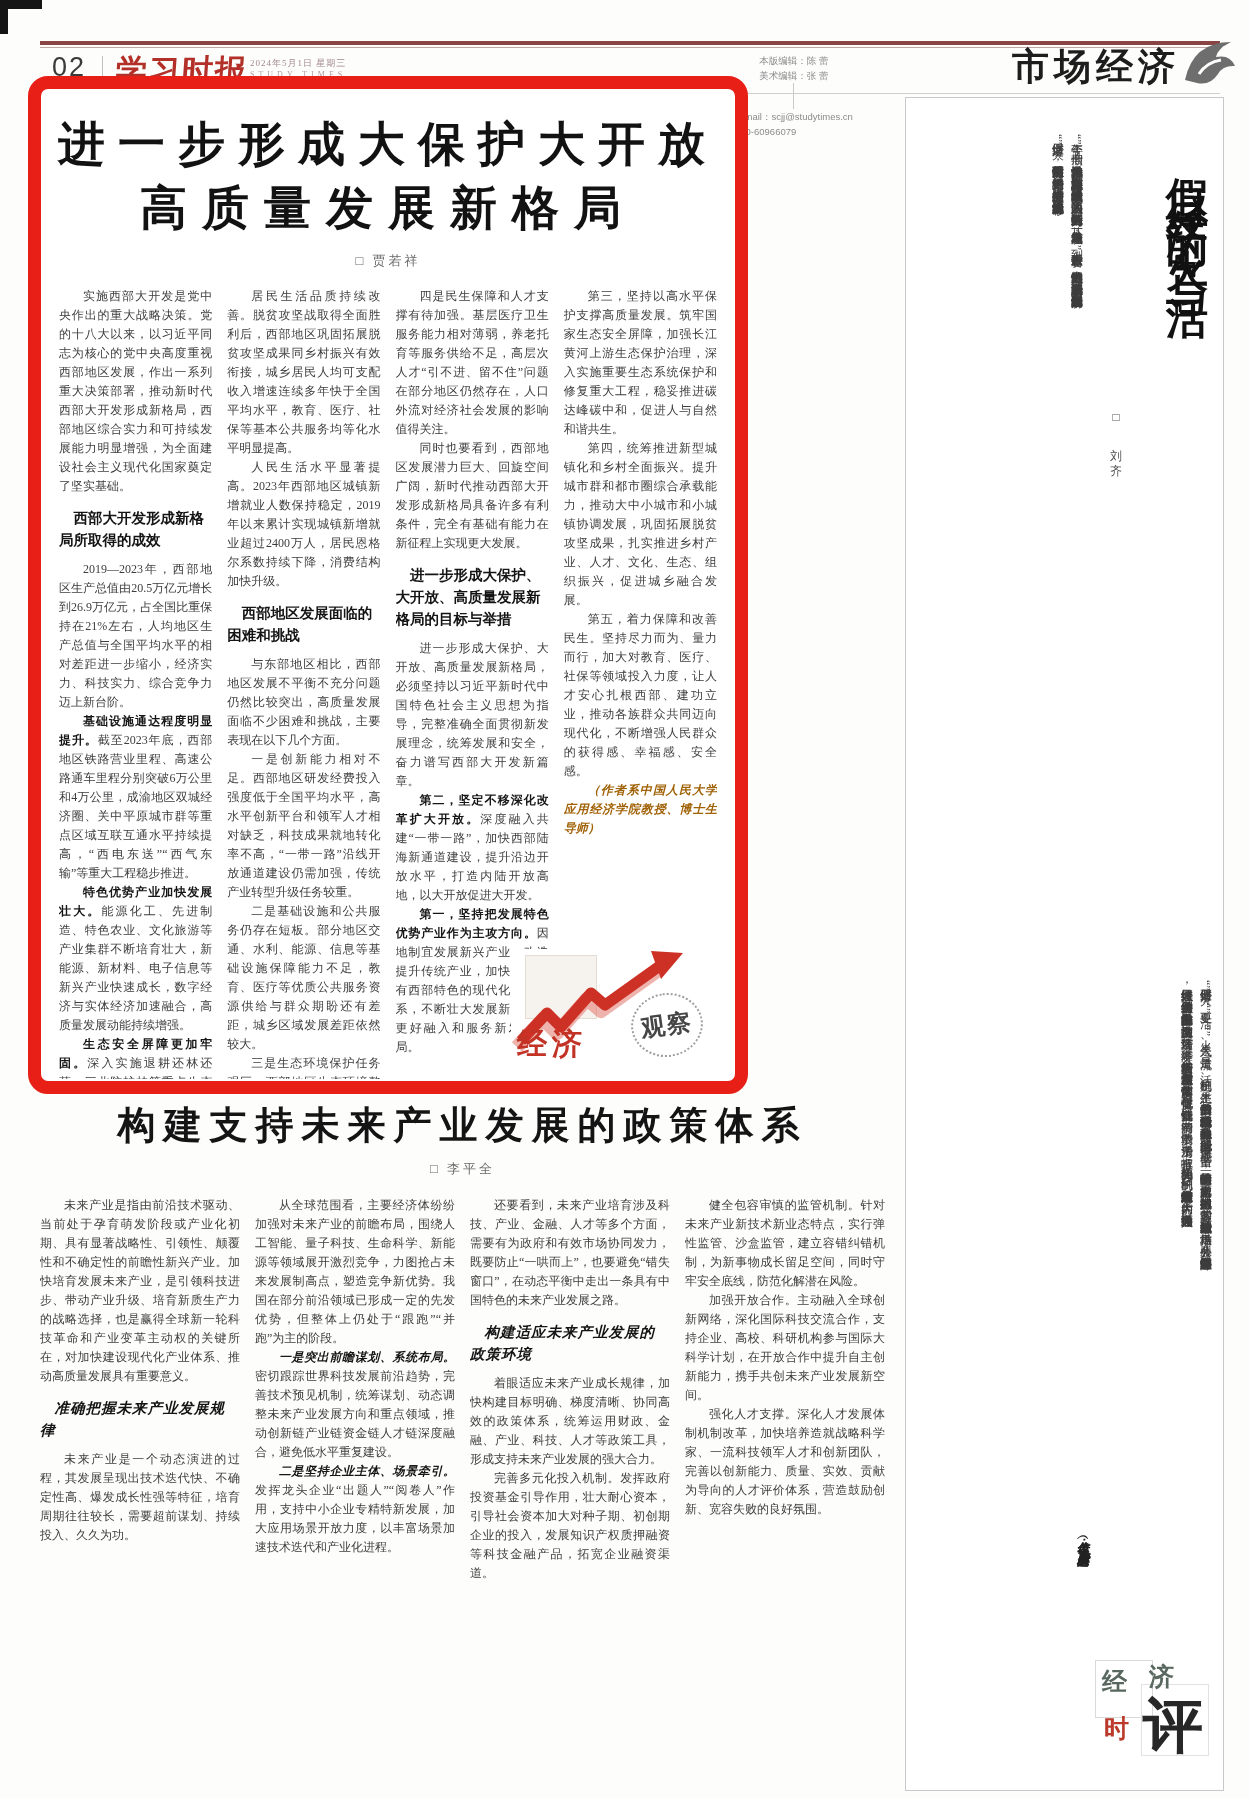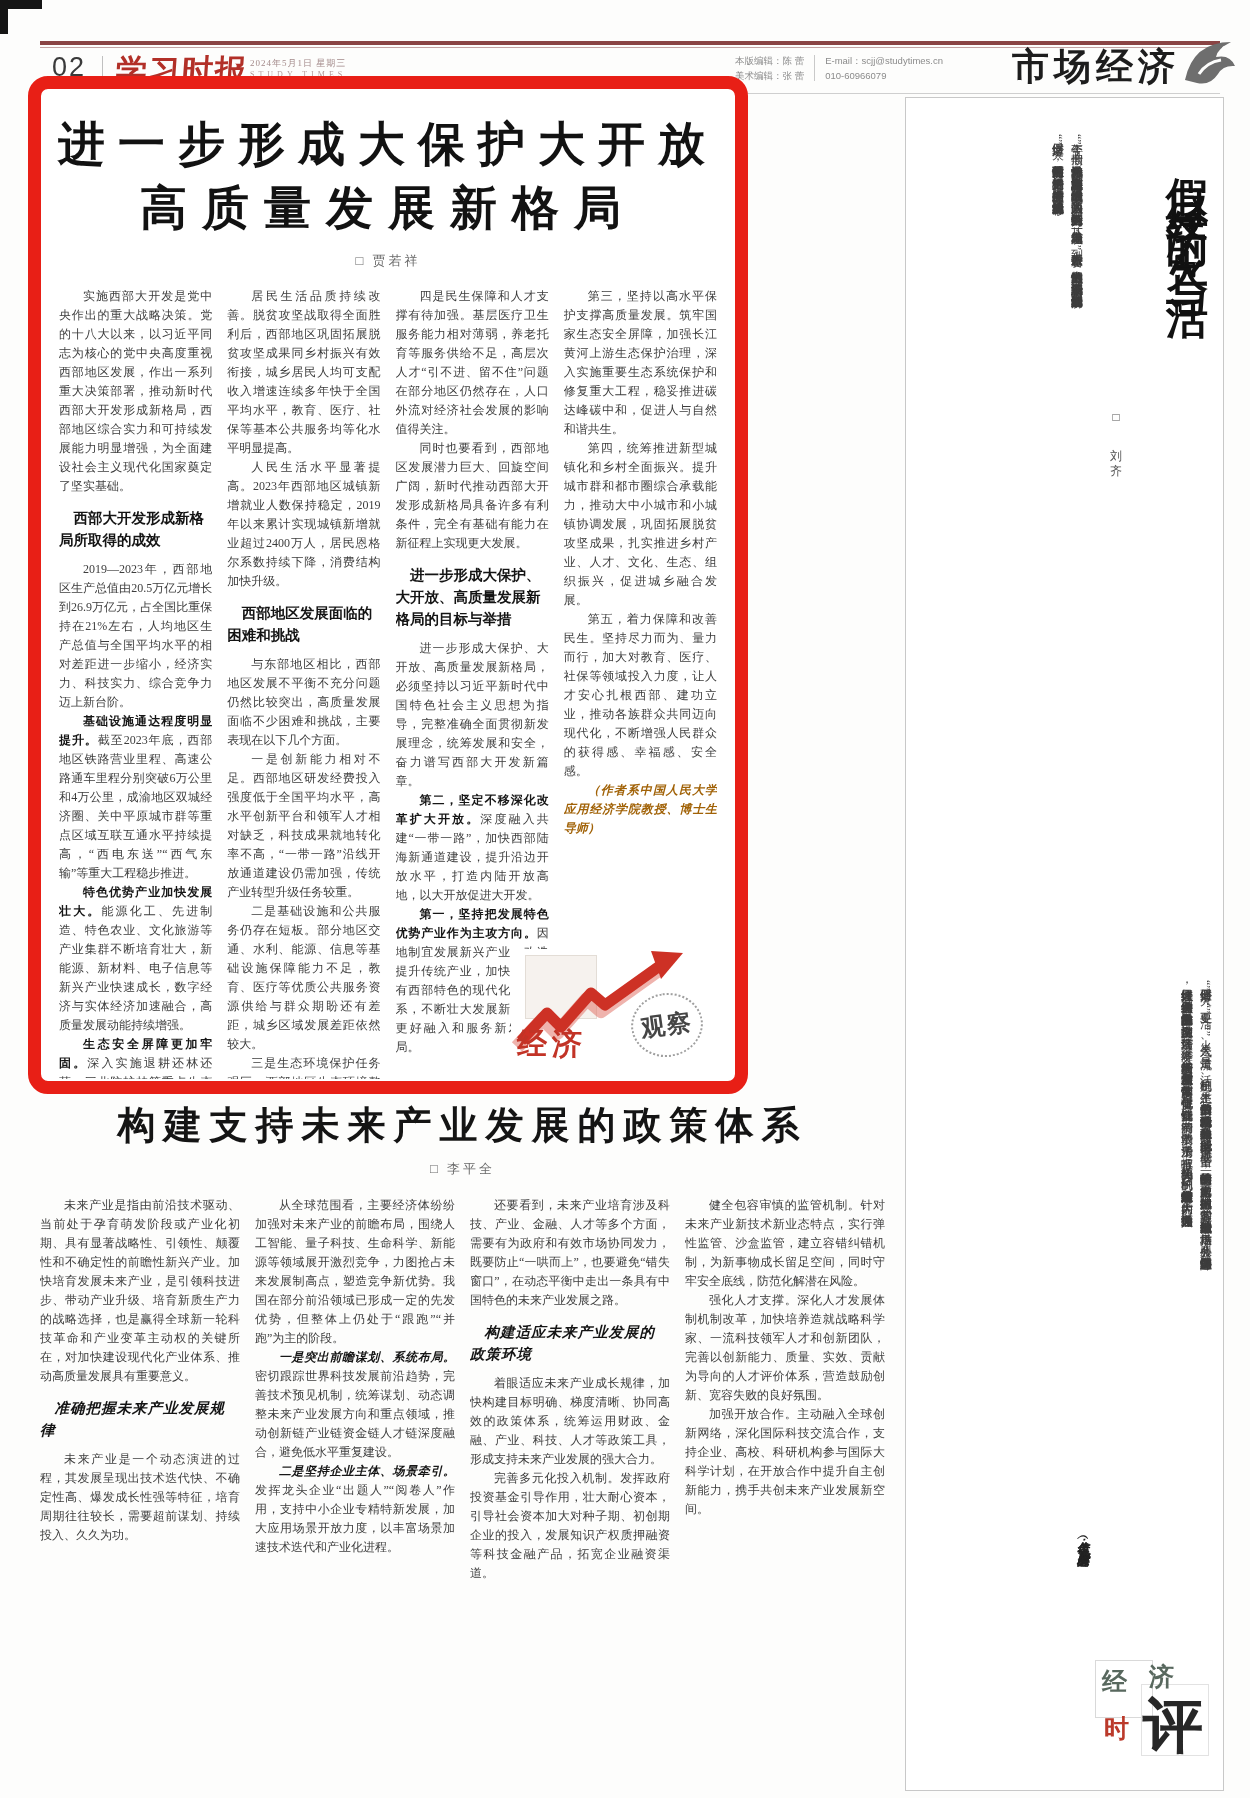--- a/index.html
+++ b/index.html
@@ -13,21 +13,21 @@
 
   
   .top-rule{position:absolute;left:40px;right:30px;top:41px;height:4px;background:#8a4444;}
   .top-rule-thin{position:absolute;left:40px;right:30px;top:47px;height:1px;background:#c4a3a3;}
   .page-no{position:absolute;left:52px;top:52px;font-size:27px;letter-spacing:2px;color:#3a3a3a;font-family:"Liberation Sans",sans-serif;}
   .head-vdiv{position:absolute;left:102px;top:56px;width:1px;height:28px;background:#c0c0c0;}
   .masthead{position:absolute;left:116px;top:50px;font-size:31px;font-weight:bold;color:#b23028;transform:skewX(-4deg);letter-spacing:2px;}
   .date-block{position:absolute;left:250px;top:57px;line-height:12px;}
   .date-line{font-size:9px;color:#a38a8a;letter-spacing:1px;}
   .date-sub{font-size:8px;color:#b49a9a;letter-spacing:4px;}
-  .editor-block{position:absolute;left:735px;top:53px;display:flex;align-items:center;font-family:"Liberation Sans",sans-serif;}
+  .editor-block{position:absolute;left:735px;top:53px;display:flex;align-items:center;font-family:"Liberation Sans",sans-serif;flex-direction:column;}
   .editor-col{font-size:9.5px;color:#8b8b8b;line-height:15px;}
   .editor-sep{width:1px;height:26px;background:#c9c9c9;margin:0 10px;}
   .header-underline{position:absolute;left:695px;right:30px;top:93px;height:1px;background:#cfcfcf;}
   .section-title{position:absolute;left:1012px;top:42px;font-size:37px;font-weight:bold;letter-spacing:5px;color:#1d1d1d;}
   .corner-art{position:absolute;left:1181px;top:36px;width:56px;height:54px;}
 
   
   .red-box{
     position:absolute;left:28px;top:76px;width:720px;height:1018px;box-sizing:border-box;
     border:13px solid #e81f16;border-radius:20px;background:#fff;
@@ -179,22 +179,22 @@
         <p><b>二是坚持企业主体、场景牵引。</b>发挥龙头企业“出题人”“阅卷人”作用，支持中小企业专精特新发展，加大应用场景开放力度，以丰富场景加速技术迭代和产业化进程。</p>
       </div>
     <div class="col">
         <p>还要看到，未来产业培育涉及科技、产业、金融、人才等多个方面，需要有为政府和有效市场协同发力，既要防止“一哄而上”，也要避免“错失窗口”，在动态平衡中走出一条具有中国特色的未来产业发展之路。</p>
         <div class="sub-head">构建适应未来产业发展的政策环境</div>
         <p>着眼适应未来产业成长规律，加快构建目标明确、梯度清晰、协同高效的政策体系，统筹运用财政、金融、产业、科技、人才等政策工具，形成支持未来产业发展的强大合力。</p>
         <p>完善多元化投入机制。发挥政府投资基金引导作用，壮大耐心资本，引导社会资本加大对种子期、初创期企业的投入，发展知识产权质押融资等科技金融产品，拓宽企业融资渠道。</p>
       </div>
     <div class="col">
         <p>健全包容审慎的监管机制。针对未来产业新技术新业态特点，实行弹性监管、沙盒监管，建立容错纠错机制，为新事物成长留足空间，同时守牢安全底线，防范化解潜在风险。</p>
+        <p>加强开放合作。主动融入全球创新网络，深化国际科技交流合作，支持企业、高校、科研机构参与国际大科学计划，在开放合作中提升自主创新能力，携手共创未来产业发展新空间。</p>
         <p>强化人才支撑。深化人才发展体制机制改革，加快培养造就战略科学家、一流科技领军人才和创新团队，完善以创新能力、质量、实效、贡献为导向的人才评价体系，营造鼓励创新、宽容失败的良好氛围。</p>
-        <p>加强开放合作。主动融入全球创新网络，深化国际科技交流合作，支持企业、高校、科研机构参与国际大科学计划，在开放合作中提升自主创新能力，携手共创未来产业发展新空间。</p>
       </div>
   </div>
 </div>
 
 <div class="holiday-panel">
   <div class="holiday-top">
     <div class="v-text holiday-body-top">
         <p>今年“五一”假期，文化和旅游市场持续升温，全国国内旅游出游人次和游客出游总花费均创历史新高，假日经济交出了一份亮眼的成绩单。从人山人海的热门景区，到烟火升腾的特色街区；从“为一场演出奔赴一座城”，到“跟着赛事去旅行”，人们的出游热情充分释放，消费新场景新业态不断涌现，展现出中国经济的蓬勃活力和巨大潜力。</p>
         <p>假日经济之“火”，折射的是供需两旺的良性互动，更是消费结构升级、品质需求提升的生动注脚，彰显了超大规模市场的澎湃动能。</p>
       </div>

